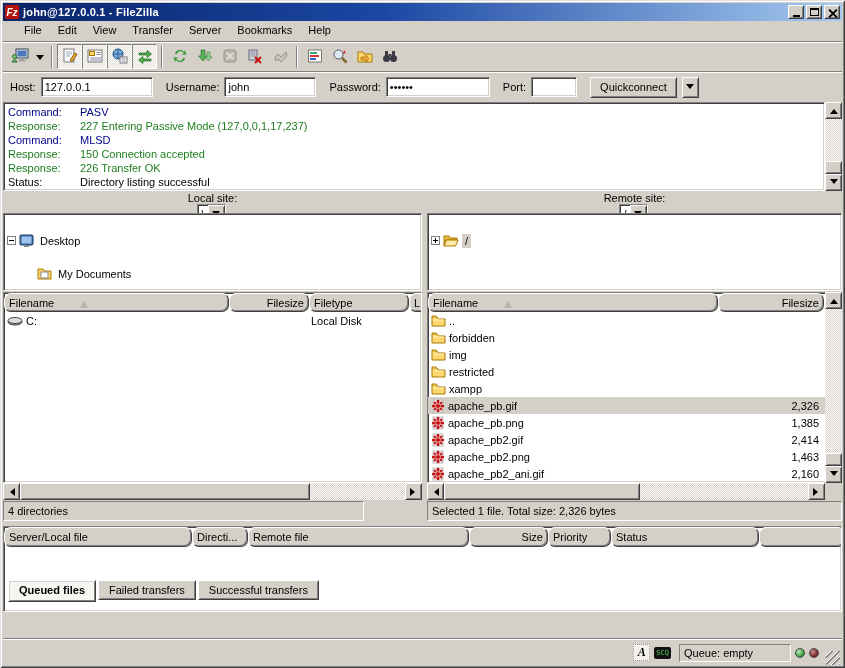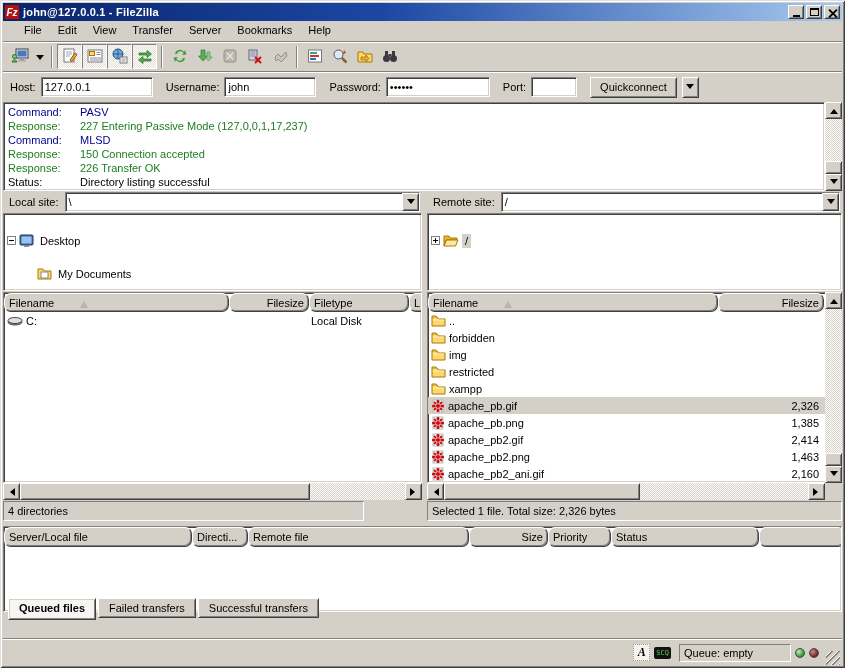--- a/index.html
+++ b/index.html
@@ -57,21 +57,21 @@
 
   
   .sb-track-bg { background-image: conic-gradient(#fff 25%, #d4d0c8 0 50%, #fff 0 75%, #d4d0c8 0); background-size:2px 2px; }
   .vscroll { position:absolute; width:17px; display:flex; flex-direction:column; }
   .hscroll { position:absolute; height:17px; display:flex; flex-direction:row; }
   .sb-btn { width:17px; height:17px; flex:none; display:flex; align-items:center; justify-content:center; }
   .sb-rest { flex:1; position:relative; }
   .sb-thumb { position:absolute; background:#d4d0c8; border:1px solid; border-color:#fff #404040 #404040 #fff; box-shadow: inset 1px 1px 0 #d4d0c8, inset -1px -1px 0 #808080; }
 
   
-  .siterow { position:absolute; top:192px; height:20px; display:flex; align-items:center; }
+  .siterow { position:absolute; top:192px; height:20px; display:flex; align-items:center;flex-direction:column; }
   .combo { flex:1; height:20px; background:#fff; display:flex; align-items:stretch; margin-right:2px; }
   .combo-val { flex:1; padding:2px 3px; line-height:15px; }
   .combo-dd { width:17px; display:flex; align-items:center; justify-content:center; }
   .treebox { position:absolute; top:213px; height:78px; background:#fff; overflow:hidden; padding-top:2px; }
   .tree-row { height:17px; display:flex; align-items:center;margin-top:16px; }
   .expand { width:9px; height:9px; flex:none; border:1px solid #808080; background:#fff; position:relative; }
   .expand::before { content:""; position:absolute; left:1px; right:1px; top:3px; height:1px; background:#000; }
   .expand.plus::after { content:""; position:absolute; top:1px; bottom:1px; left:3px; width:1px; background:#000; }
   .tree-icon { margin:0 3px 0 3px; display:flex; }
   .tree-label { padding:1px 3px; white-space:pre; }
@@ -89,21 +89,21 @@
   .cell.right { justify-content:flex-end; padding-right:5px; }
   .file-icon { margin:0 3px 0 1px; display:flex; flex:none; }
 
   .statusline { position:absolute; top:501px; height:20px; padding:3px 4px; overflow:hidden; white-space:nowrap; }
 
   
   .queuebox { position:absolute; left:3px; top:526px; width:839px; height:86px; background:#fff; overflow:hidden; }
   .queue-header { display:flex; height:20px; }
 
   
-  .tabsbar { position:absolute; left:3px; top:598px; right:3px; height:24px; display:flex; align-items:flex-start; padding-left:5px; }
+  .tabsbar { position:absolute; left:3px; top:580px; right:3px; height:24px; display:flex; align-items:flex-start; padding-left:5px; }
   .tab { padding:3px 10px 4px; margin-right:2px; border:1px solid; border-color:#fff #404040 #404040 #fff; box-shadow: inset 1px 1px 0 #d4d0c8, inset -1px -1px 0 #808080; background:#d4d0c8; height:20px; }
   .tab.active { font-weight:bold; background:#f6f5f1; height:22px; }
 
   
   .statusbar { position:absolute; left:3px; right:3px; bottom:3px; height:26px; border-top:1px solid #fff; box-shadow:0 -1px 0 #808080;
     display:flex; align-items:center; justify-content:flex-end; padding:0 2px; gap:4px; }
   .type-icon { width:17px; height:17px; border:1px dotted #9a968e; background:#f4f2ee; display:flex; align-items:center; justify-content:center;
     font-family:"Liberation Serif",serif; font-style:italic; font-weight:bold; font-size:12px; }
   .speed-icon { height:12px; padding:1px 2px; background:#111; color:#58d058; font-family:"DejaVu Sans Mono",monospace; font-size:7px; line-height:10px; letter-spacing:0; border-radius:2px; }
   .queue-panel { width:112px; height:18px; padding:2px 4px; margin-left:4px; }

